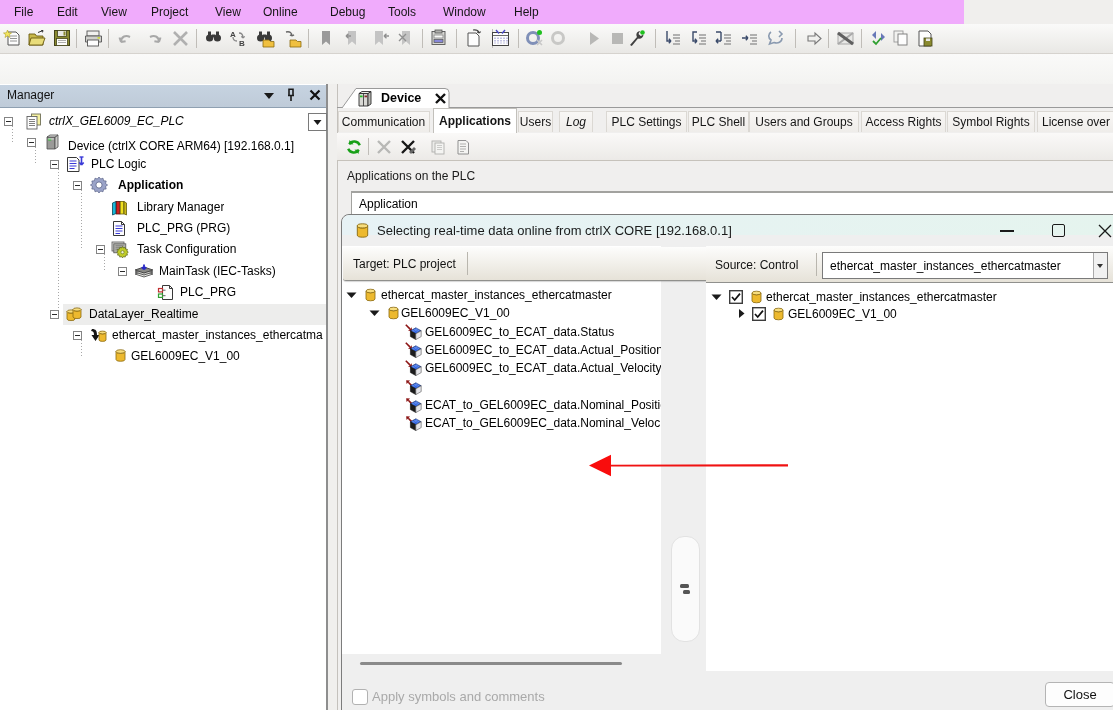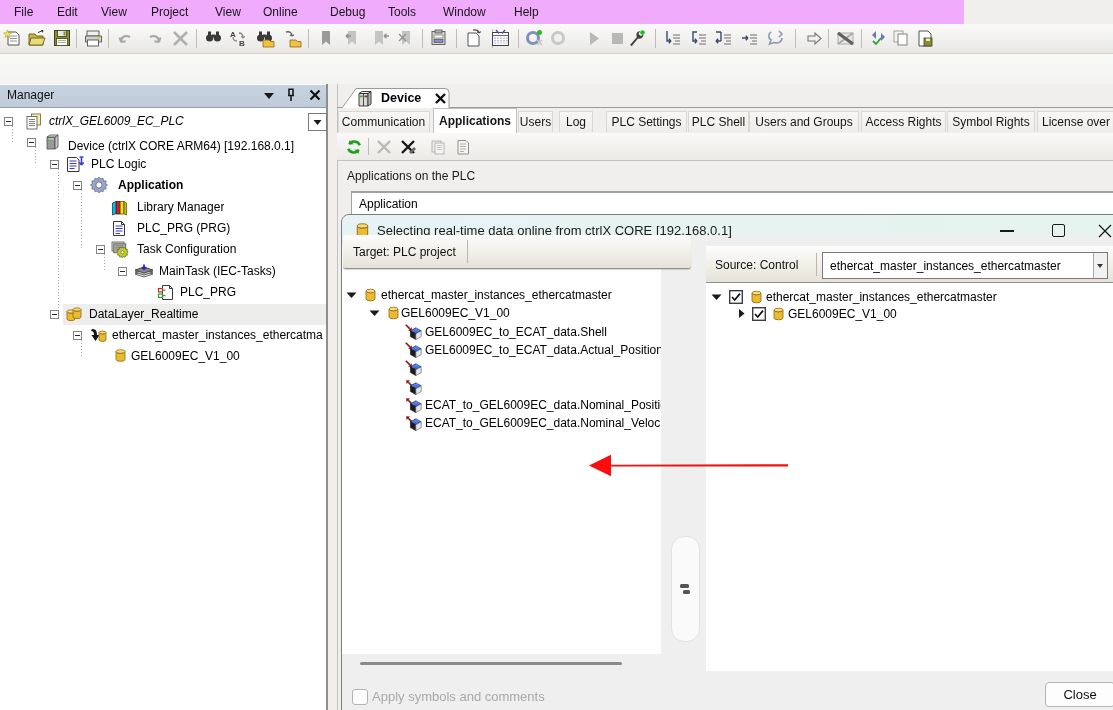--- a/index.html
+++ b/index.html
@@ -20,21 +20,21 @@
 .stab{position:absolute;top:111px;height:21px;font-size:12px;color:#161616;background:linear-gradient(#f8f7f5,#efedea);border:1px solid #dbd8d3;border-bottom:none;text-align:center;line-height:21px;box-sizing:border-box;}
 .stab.sel{top:108px;height:25px;background:#fff;border:1px solid #c2c0bb;border-bottom:none;line-height:24px;font-weight:bold;}
 #itoolbar{left:337px;top:133px;width:776px;height:27px;background:linear-gradient(#faf9f8,#eceae7);border-bottom:1px solid #c6c2bb;}
 #apps-label{left:347px;top:169px;font-size:12px;color:#1a1a1a;}
 #applist{left:351px;top:191px;width:762px;height:23px;background:#fff;border-top:2px solid #a2a29f;border-left:1px solid #a2a29f;}
 #applist .t{position:absolute;left:7px;top:4px;font-size:12px;}
 #dialog{left:341px;top:214px;width:780px;height:500px;background:#efefef;border:1px solid #7c7c7c;border-radius:8px 8px 0 0;}
 #dtitle{left:342px;top:215px;width:771px;height:20px;background:linear-gradient(90deg,#e7f2f5,#e5f4ee);border-radius:8px 0 0 0;font-size:13px;color:#1b1b1b;}
 #dtitle .txt{position:absolute;left:35px;top:8px;}
 #lpane{left:342px;top:246px;width:319px;height:408px;background:#fff;}
-#lphead{left:343px;top:235px;width:348px;height:33px;background:linear-gradient(#fdfdfc,#e6e2d8);border-bottom:1px solid #90908d;border-radius:3px;box-shadow:0 1px 1px rgba(120,120,120,0.3);}
+#lphead{left:343px;top:247px;width:348px;height:33px;background:linear-gradient(#fdfdfc,#e6e2d8);border-bottom:1px solid #90908d;border-radius:3px;box-shadow:0 1px 1px rgba(120,120,120,0.3);padding-left:37px;}
 #lphead .txt{position:absolute;left:10px;top:10px;font-size:12px;color:#111;}
 #lphead .sep{position:absolute;left:124px;top:5px;width:1px;height:23px;background:#b9b6ae;}
 #rpane{left:706px;top:246px;width:407px;height:425px;background:#fff;}
 #rphead{left:706px;top:246px;width:407px;height:36px;background:linear-gradient(#fdfdfc,#e6e2d8);border-bottom:1px solid #90908d;}
 #rphead .txt{position:absolute;left:9px;top:12px;font-size:12px;color:#111;}
 #rphead .sep{position:absolute;left:110px;top:7px;width:1px;height:23px;background:#b9b6ae;}
 #combo{left:822px;top:252px;width:284px;height:25px;background:#fff;border:1px solid #7a7a7a;font-size:12px;}
 #combo .txt{position:absolute;left:7px;top:6px;white-space:nowrap;}
 #combo .btn{position:absolute;right:0;top:0;width:13px;height:25px;background:#f1f1f1;border-left:1px solid #aaa;}
 .dtree{position:absolute;font-size:12px;color:#000;white-space:nowrap;height:18px;line-height:18px;}
@@ -381,21 +381,21 @@
 <rect x="3" y="5.5" width="2.6" height="1.8" fill="#22bb22"></rect>
 <rect x="7.5" y="5.5" width="2.6" height="1.8" fill="#883333"></rect>
     </svg>
 <div class="abs" style="left:381px;top:91px;font-size:12.5px;font-weight:bold;color:#000;">Device</div>
 <svg class="abs" style="left:434px;top:92px" width="13" height="13">
       <path d="M2 2 L11 11 M11 2 L2 11" stroke="#111" stroke-width="2.4"></path>
     </svg>
   <div class="stab" style="left:337.5px;width:92px;">Communication</div>
 <div class="stab sel" style="left:433px;width:84px;">Applications</div>
 <div class="stab" style="left:518px;width:35px;">Users</div>
-<div class="stab" style="left:559px;width:34px;">Log</div>
+<div class="stab" style="left:559px;width:34px;font-style:italic;">Log</div>
 <div class="stab" style="left:606px;width:81px;">PLC Settings</div>
 <div class="stab" style="left:688px;width:61px;">PLC Shell</div>
 <div class="stab" style="left:749px;width:110px;">Users and Groups</div>
 <div class="stab" style="left:861px;width:85px;">Access Rights</div>
 <div class="stab" style="left:947px;width:88px;">Symbol Rights</div>
 <div class="stab" style="left:1037px;width:78px;">License over</div>
   <div class="abs" id="itoolbar">
       <svg class="ticon" style="left:9px;top:6px" width="16" height="16" viewBox="0 0 16 16">
         <path d="M13.8 6.2 A6 6 0 0 0 3.2 5.2" stroke="#18a018" stroke-width="2.4" fill="none"></path>
         <path d="M3.4 1 L3.1 5.6 L7.6 5.3 Z" fill="#18a018"></path>
@@ -473,21 +473,21 @@
 <svg class="ticon" style="left:405px;top:324px" width="17" height="16" viewBox="0 0 17 16">
 <g transform="translate(0.8,0.8) rotate(45)">
         <rect x="0" y="-0.8" width="5.8" height="1.6" fill="#8c1414"></rect>
         <path d="M5.8 -2.5 L5.8 2.5 L8.8 0 Z" fill="#8c1414"></path>
       </g>
 <path d="M10.8 3.8 L16.2 6.8 L10.8 9.8 L5.4 6.8 Z" fill="#3366e0" stroke="#10204a" stroke-width="0.6"></path>
 <path d="M7 5.9 l2.7 1.5 M8.9 4.9 l2.7 1.5 M10.8 3.9 l2.7 1.5 M12.6 5 l-2.7 1.5 M14.4 6 l-2.7 1.5 M8.9 8.7 l-2.6 -1.4" stroke="#88aaf8" stroke-width="0.55"></path>
 <path d="M5.4 6.8 L10.8 9.8 L10.8 15.6 L5.4 12.6 Z" fill="#1c1c1c" stroke="#000" stroke-width="0.5"></path>
 <path d="M16.2 6.8 L10.8 9.8 L10.8 15.6 L16.2 12.6 Z" fill="#e6e6ea" stroke="#555" stroke-width="0.6"></path>
 </svg>
-<div class="dtree" style="left:425px;top:323px;width:236px;overflow:hidden;">GEL6009EC_to_ECAT_data.Shell</div>
+<div class="dtree" style="left:425px;top:323px;width:236px;overflow:hidden;">GEL6009EC_to_ECAT_data.Status</div>
 <svg class="ticon" style="left:405px;top:342px" width="17" height="16" viewBox="0 0 17 16">
 <g transform="translate(0.8,0.8) rotate(45)">
         <rect x="0" y="-0.8" width="5.8" height="1.6" fill="#8c1414"></rect>
         <path d="M5.8 -2.5 L5.8 2.5 L8.8 0 Z" fill="#8c1414"></path>
       </g>
 <path d="M10.8 3.8 L16.2 6.8 L10.8 9.8 L5.4 6.8 Z" fill="#3366e0" stroke="#10204a" stroke-width="0.6"></path>
 <path d="M7 5.9 l2.7 1.5 M8.9 4.9 l2.7 1.5 M10.8 3.9 l2.7 1.5 M12.6 5 l-2.7 1.5 M14.4 6 l-2.7 1.5 M8.9 8.7 l-2.6 -1.4" stroke="#88aaf8" stroke-width="0.55"></path>
 <path d="M5.4 6.8 L10.8 9.8 L10.8 15.6 L5.4 12.6 Z" fill="#1c1c1c" stroke="#000" stroke-width="0.5"></path>
 <path d="M16.2 6.8 L10.8 9.8 L10.8 15.6 L16.2 12.6 Z" fill="#e6e6ea" stroke="#555" stroke-width="0.6"></path>
 </svg>
@@ -495,20 +495,21 @@
 <svg class="ticon" style="left:405px;top:360px" width="17" height="16" viewBox="0 0 17 16">
 <g transform="translate(0.8,0.8) rotate(45)">
         <rect x="0" y="-0.8" width="5.8" height="1.6" fill="#8c1414"></rect>
         <path d="M5.8 -2.5 L5.8 2.5 L8.8 0 Z" fill="#8c1414"></path>
       </g>
 <path d="M10.8 3.8 L16.2 6.8 L10.8 9.8 L5.4 6.8 Z" fill="#3366e0" stroke="#10204a" stroke-width="0.6"></path>
 <path d="M7 5.9 l2.7 1.5 M8.9 4.9 l2.7 1.5 M10.8 3.9 l2.7 1.5 M12.6 5 l-2.7 1.5 M14.4 6 l-2.7 1.5 M8.9 8.7 l-2.6 -1.4" stroke="#88aaf8" stroke-width="0.55"></path>
 <path d="M5.4 6.8 L10.8 9.8 L10.8 15.6 L5.4 12.6 Z" fill="#1c1c1c" stroke="#000" stroke-width="0.5"></path>
 <path d="M16.2 6.8 L10.8 9.8 L10.8 15.6 L16.2 12.6 Z" fill="#e6e6ea" stroke="#555" stroke-width="0.6"></path>
 </svg>
+<div class="dtree" style="left:425px;top:359px;width:236px;overflow:hidden;">GEL6009EC_to_ECAT_data.Actual_Velocity</div>
 <svg class="ticon" style="left:405px;top:379px" width="17" height="16" viewBox="0 0 17 16">
 <g transform="translate(7.4,7.4) rotate(225)">
         <rect x="0" y="-0.8" width="5.8" height="1.6" fill="#8c1414"></rect>
         <path d="M5.8 -2.5 L5.8 2.5 L8.8 0 Z" fill="#8c1414"></path>
       </g>
 <path d="M10.8 3.8 L16.2 6.8 L10.8 9.8 L5.4 6.8 Z" fill="#3366e0" stroke="#10204a" stroke-width="0.6"></path>
 <path d="M7 5.9 l2.7 1.5 M8.9 4.9 l2.7 1.5 M10.8 3.9 l2.7 1.5 M12.6 5 l-2.7 1.5 M14.4 6 l-2.7 1.5 M8.9 8.7 l-2.6 -1.4" stroke="#88aaf8" stroke-width="0.55"></path>
 <path d="M5.4 6.8 L10.8 9.8 L10.8 15.6 L5.4 12.6 Z" fill="#1c1c1c" stroke="#000" stroke-width="0.5"></path>
 <path d="M16.2 6.8 L10.8 9.8 L10.8 15.6 L16.2 12.6 Z" fill="#e6e6ea" stroke="#555" stroke-width="0.6"></path>
 </svg>

